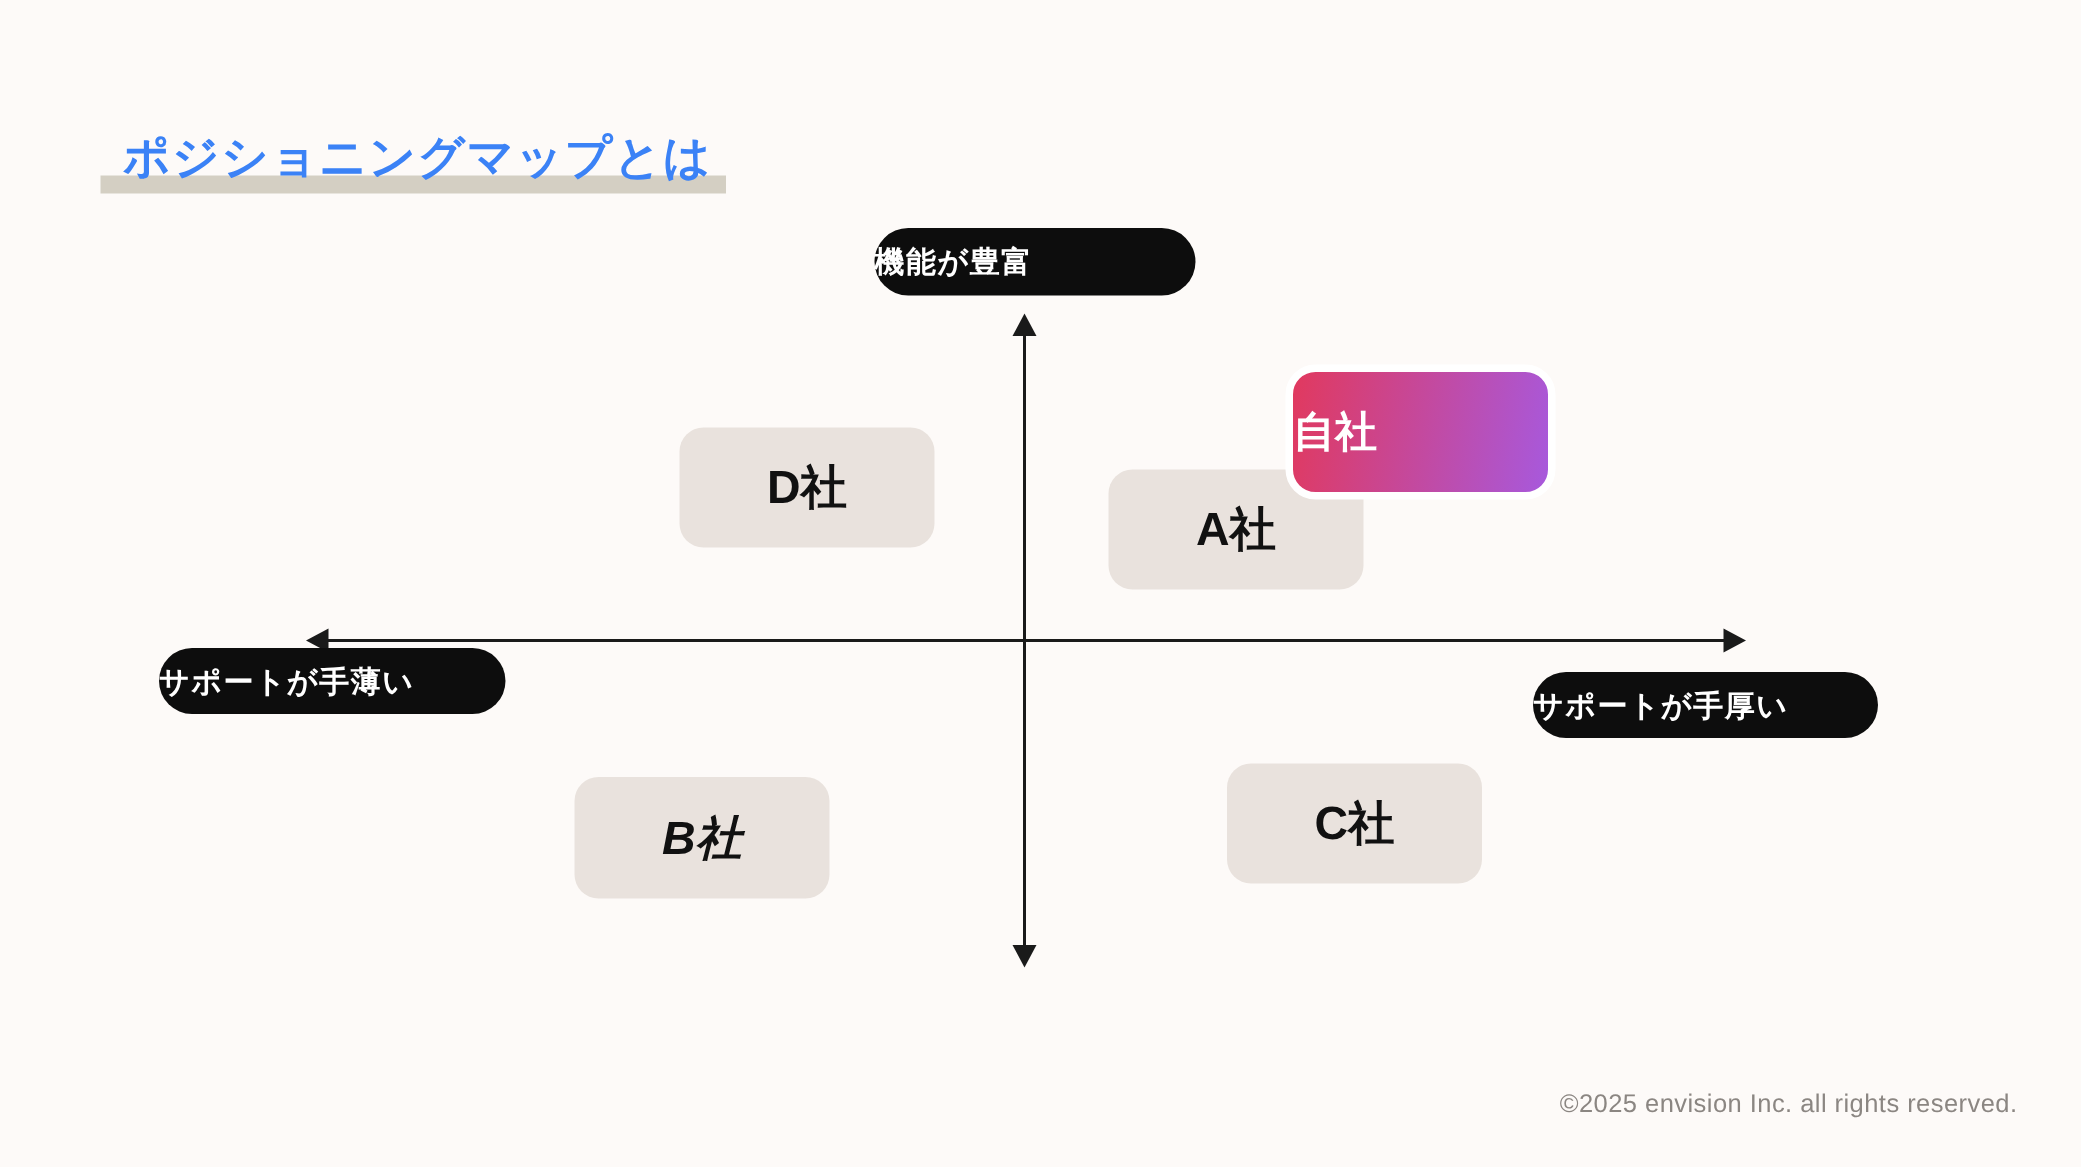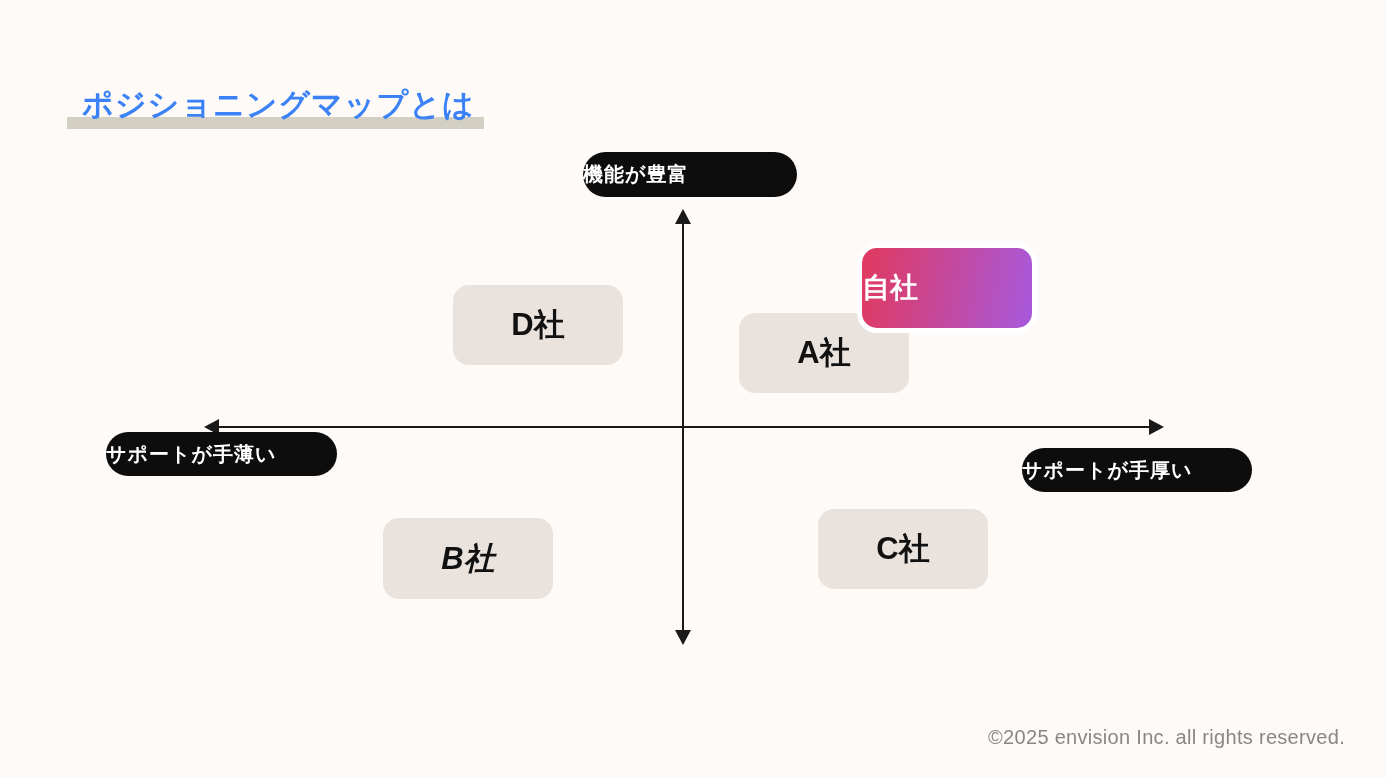--- a/index.html
+++ b/index.html
@@ -123,21 +123,21 @@
     color: #FFFFFF;
     z-index: 3;
     white-space: nowrap;
   }
 
   
   .copyright {
     position: absolute;
     right: 42px;
     top: 726px;
-    font-size: 20px;
+    font-size: 17px;
     color: #8B8682;
     letter-spacing: 0.3px;
     white-space: nowrap;
   }
 </style>
 </head>
 <body>
 
 <div class="canvas">
 

